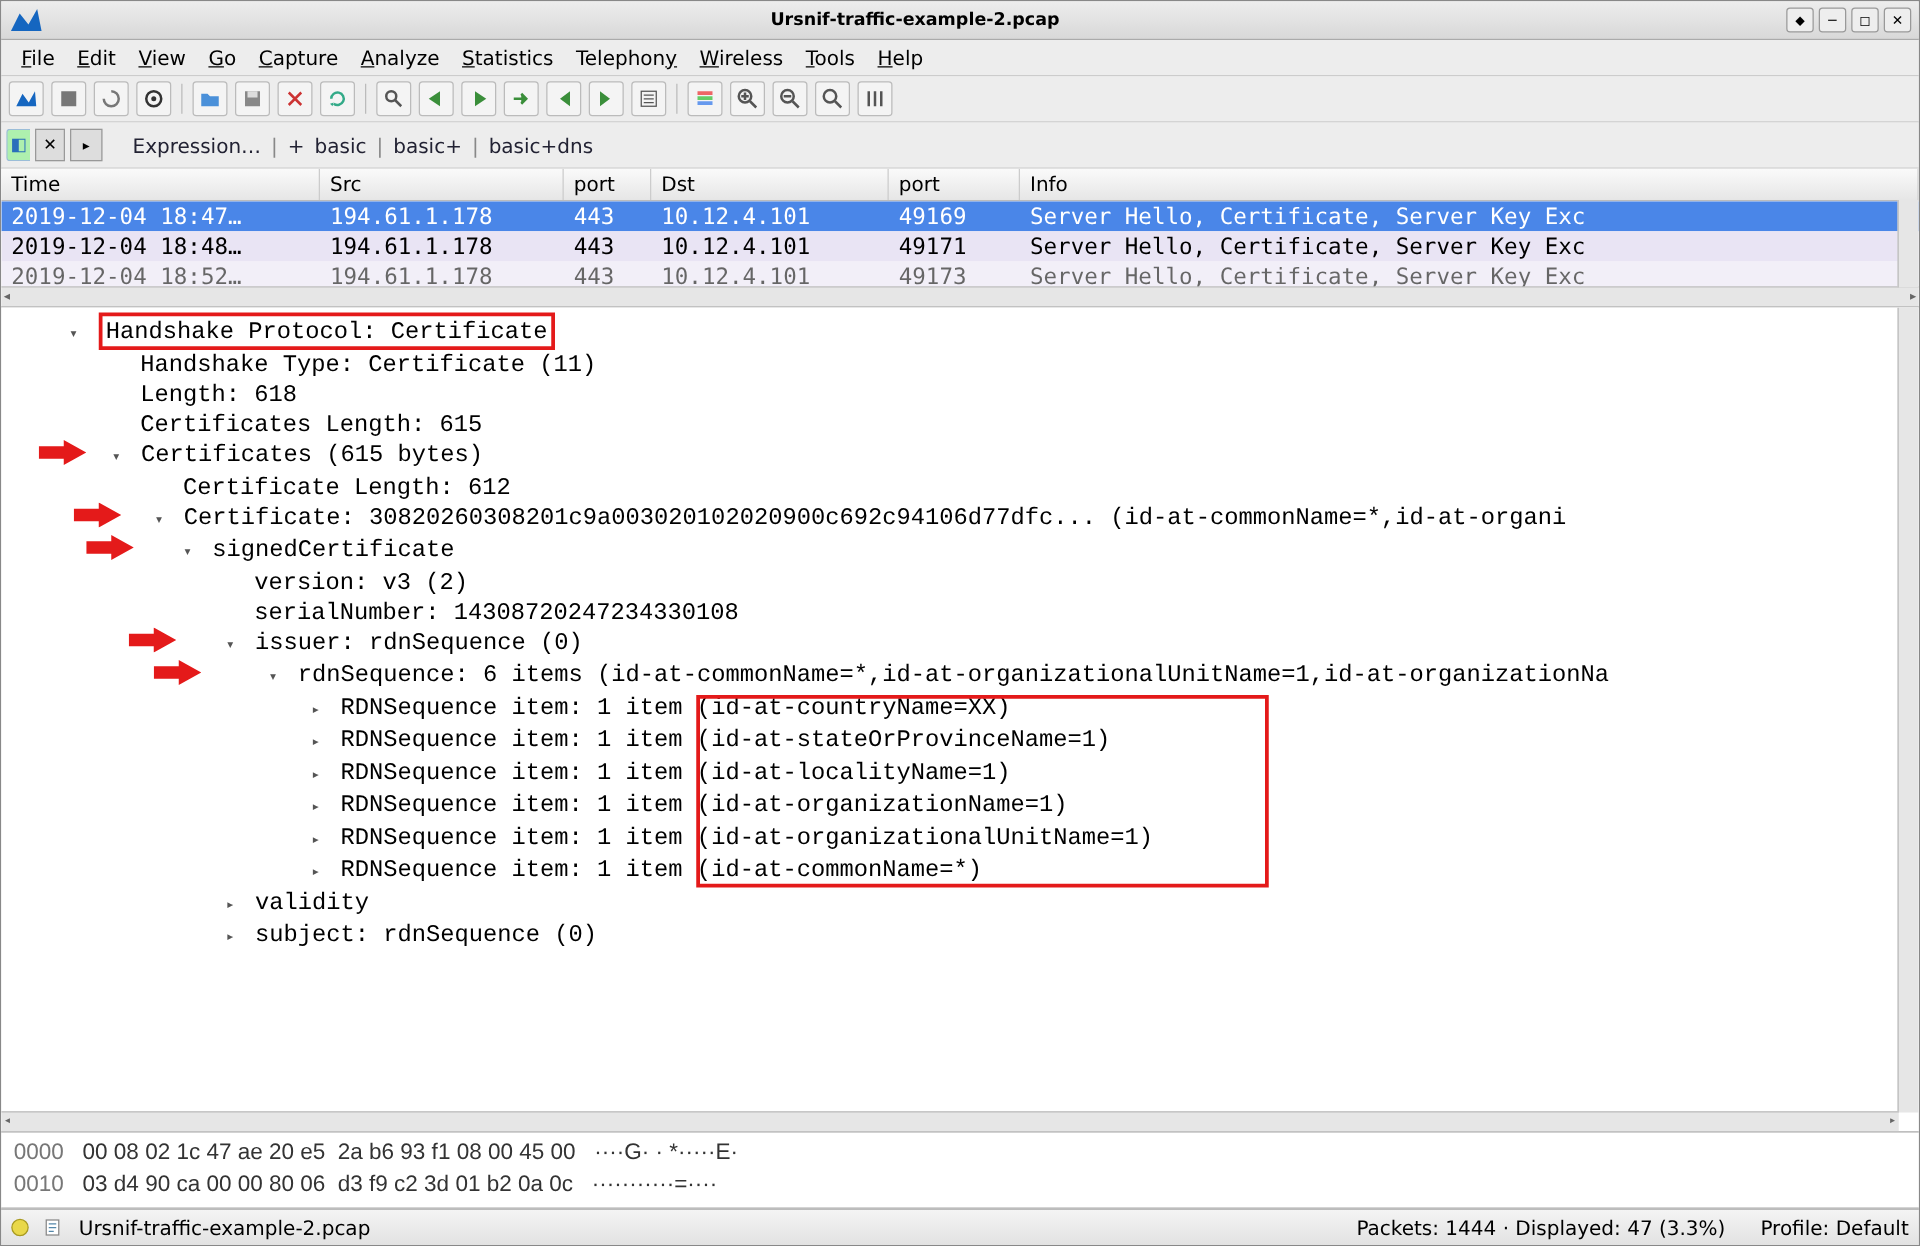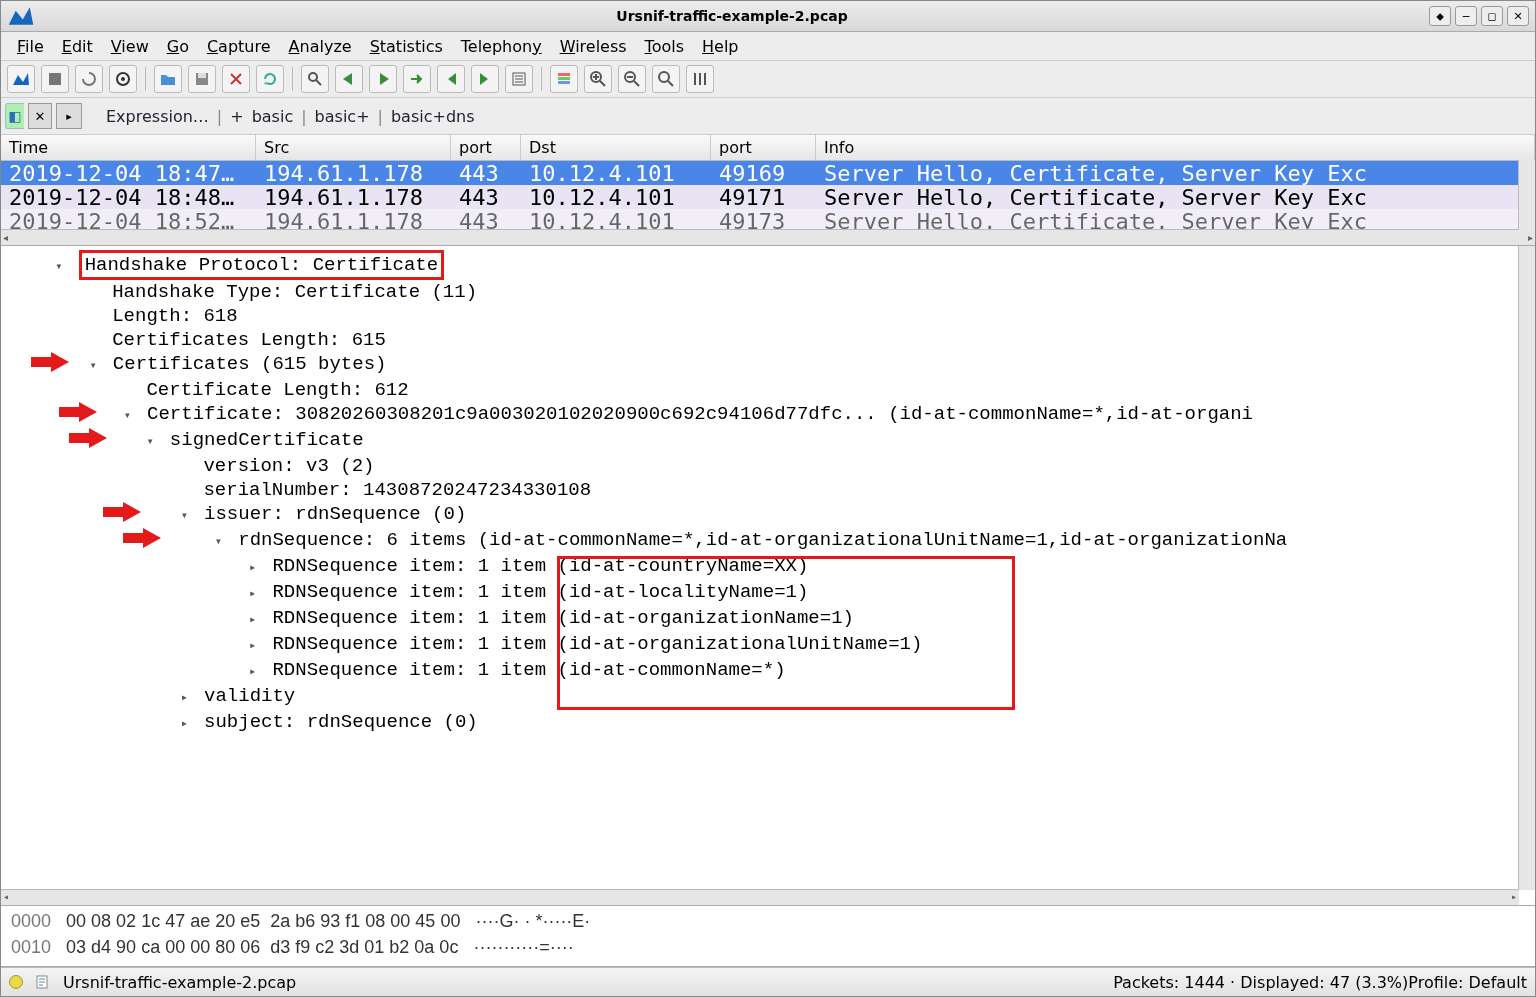--- a/index.html
+++ b/index.html
@@ -21,21 +21,21 @@
 .filterinput{flex:0 0 840px;height:24px;background:#aef0ae;border:1px solid #7db87d;font-family:"DejaVu Sans Mono",monospace;font-size:17px;padding:0 6px;color:#222}
 .filter-clear{width:22px;height:24px;border:1px solid #999;background:#ddd;display:flex;align-items:center;justify-content:center;font-size:13px}
 .filter-arrow{width:24px;height:24px;border:1px solid #999;background:#ddd;display:flex;align-items:center;justify-content:center;font-size:11px}
 .filter-links{display:flex;gap:8px;margin-left:10px;font-size:16px;align-items:center}
 .flink{color:#223}
 .fsep{color:#888}
 .packet-list{height:110px;background:#fff;border-bottom:1px solid #aaa;display:flex;flex-direction:column;overflow:hidden;position:relative}
 .pl-head{height:25px;background:linear-gradient(#fafafa,#e6e6e6);display:flex;border-bottom:1px solid #bbb;font-size:16px}
 .pl-head div{border-right:1px solid #ccc;padding:3px 8px;box-sizing:border-box}
 .c-time{width:255px}.c-src{width:195px}.c-sport{width:70px}.c-dst{width:190px}.c-dport{width:105px}.c-info{flex:1}
-.pl-rows{font-family:"DejaVu Sans Mono",monospace;font-size:22px;flex:1;overflow:hidden}
+.pl-rows{font-family:"DejaVu Sans Mono",monospace;font-size:18px;flex:1;overflow:hidden}
 .pl-row{display:flex;height:24px;align-items:center}
 .pl-row div{padding:0 8px;box-sizing:border-box;white-space:nowrap;overflow:hidden}
 .row-sel{background:#4a86e8;color:#fff}
 .row-alt{background:#e9e4f4}
 .sb-h{height:15px;background:#e6e6e6;border-top:1px solid #bbb;display:flex;align-items:center;justify-content:space-between;padding:0 2px;font-size:10px;color:#666}
 .sb-v{position:absolute;right:0;top:25px;bottom:15px;width:16px;background:#e6e6e6;border-left:1px solid #bbb}
 .details{flex:1;background:#fff;overflow:hidden;border-bottom:1px solid #aaa;position:relative;font-family:Liberation Mono, monospace;font-size:19px;line-height:24px}
 .details-inner{padding:4px 0 4px 20px}
 .dl{white-space:pre;position:relative}
 .tri{display:inline-block;width:12px;color:#555;font-size:12px}
@@ -43,21 +43,21 @@
 .arrow{position:absolute;left:-2px;width:40px;height:20px}
 .arrow svg{width:100%;height:100%}
 .sb-v2{position:absolute;right:0;top:0;bottom:15px;width:16px;background:#e6e6e6;border-left:1px solid #bbb}
 .sb-h2{position:absolute;left:0;right:16px;bottom:0;height:15px;background:#e6e6e6;border-top:1px solid #bbb;display:flex;align-items:center;justify-content:space-between;padding:0 2px;font-size:10px;color:#666}
 .hexpane{height:56px;background:#fff;font-family:Liberation Sans, sans-serif;font-size:18px;line-height:26px;padding:2px 10px;border-bottom:1px solid #aaa;color:#333;overflow:hidden}
 .hexline{white-space:pre}
 .hexoff{color:#777}
 .statusbar{height:28px;background:linear-gradient(#f4f4f4,#e2e2e2);display:flex;align-items:center;padding:0 8px;font-size:16px;border-top:1px solid #bbb;gap:12px}
 .led{width:12px;height:12px;border-radius:50%;background:#e9d84a;border:1px solid #a89a20}
 .noteicon{width:16px;height:16px}
-.status-right{margin-left:auto;display:flex;gap:0}
+.status-right{margin-left:auto;display:flex;gap:28px}
 .redgroup{position:absolute;border:3px solid #e41a1a;pointer-events:none}
 </style>
 </head>
 <body>
 
 <div class="app">
 
   <div class="titlebar">
     <svg class="shark" viewBox="0 0 32 32">
         <path fill="#1566c0" d="M2 26 L10 10 L18 20 L26 6 L30 26 Z"></path>
@@ -278,20 +278,21 @@
             </svg></span>           <span class="tri">▾</span> <span>signedCertificate</span></div>
       <div class="dl">                <span>version: v3 (2)</span></div>
       <div class="dl">                <span>serialNumber: 14308720247234330108</span></div>
       <div class="dl"><span class="arrow" style="left:82px"><svg viewBox="0 0 40 20">
               <path fill="#e41a1a" d="M0 5h20V0l18 10-18 10v-5H0z"></path>
             </svg></span>              <span class="tri">▾</span> <span>issuer: rdnSequence (0)</span></div>
       <div class="dl"><span class="arrow" style="left:102px"><svg viewBox="0 0 40 20">
               <path fill="#e41a1a" d="M0 5h20V0l18 10-18 10v-5H0z"></path>
             </svg></span>                 <span class="tri">▾</span> <span>rdnSequence: 6 items (id-at-commonName=*,id-at-organizationalUnitName=1,id-at-organizationNa</span></div>
       <div class="dl">                    <span class="tri">▸</span> <span>RDNSequence item: 1 item (id-at-countryName=XX)</span></div>
+      <div class="dl">                    <span class="tri">▸</span> <span>RDNSequence item: 1 item (id-at-stateOrProvinceName=1)</span></div>
       <div class="dl">                    <span class="tri">▸</span> <span>RDNSequence item: 1 item (id-at-localityName=1)</span></div>
       <div class="dl">                    <span class="tri">▸</span> <span>RDNSequence item: 1 item (id-at-organizationName=1)</span></div>
       <div class="dl">                    <span class="tri">▸</span> <span>RDNSequence item: 1 item (id-at-organizationalUnitName=1)</span></div>
       <div class="dl">                    <span class="tri">▸</span> <span>RDNSequence item: 1 item (id-at-commonName=*)</span></div>
       <div class="dl">              <span class="tri">▸</span> <span>validity</span></div>
       <div class="dl">              <span class="tri">▸</span> <span>subject: rdnSequence (0)</span></div>
     </div>
     <div class="redgroup" style="left:556px;top:310px;width:452px;height:148px"></div>
     <div class="sb-v2"></div>
     <div class="sb-h2">

